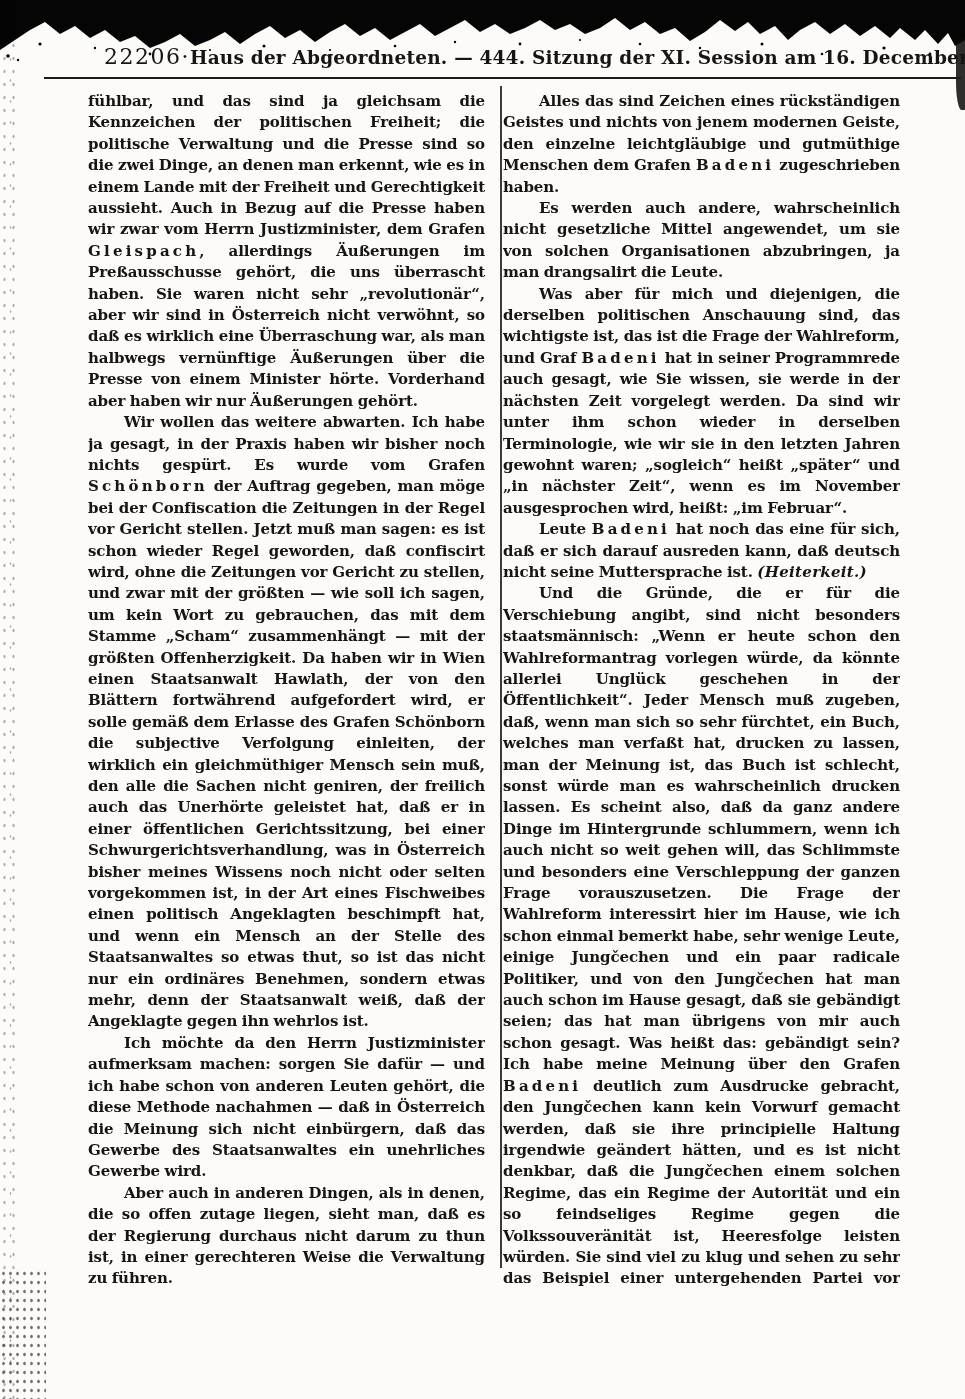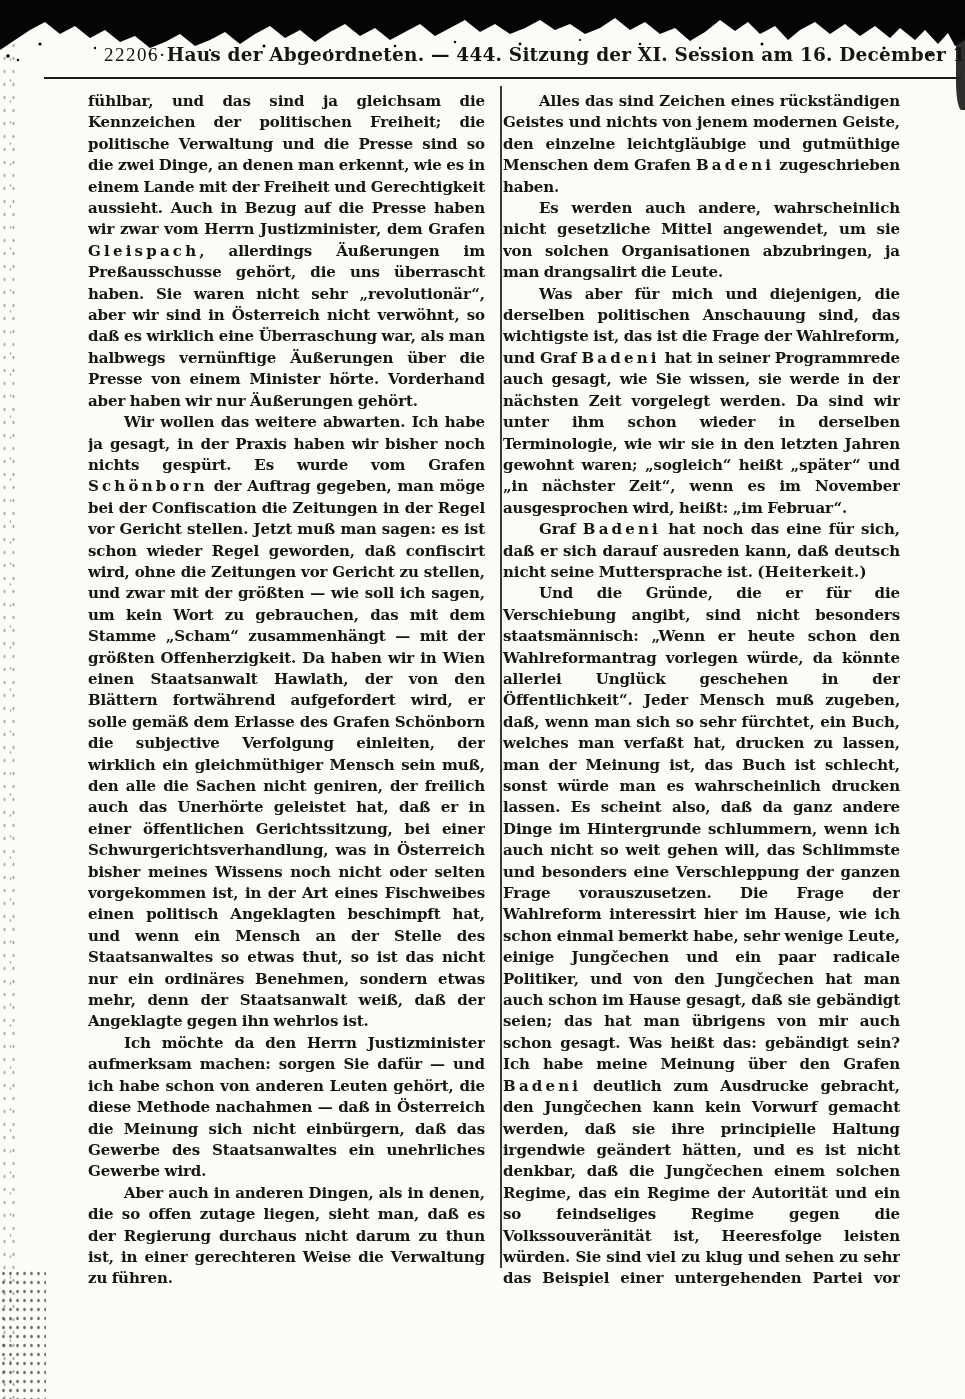--- a/index.html
+++ b/index.html
@@ -33,21 +33,21 @@
     position:absolute;right:0;top:38px;width:9px;height:72px;
     background:#090909;border-radius:0 0 0 60% / 0 0 0 40%;
     opacity:.85;pointer-events:none;
   }
   
   .header{
     position:absolute;top:44px;left:104px;right:48px;
     display:flex;align-items:baseline;
   }
   .page-number{
-    font-size:19px;font-weight:normal;letter-spacing:1.5px;white-space:nowrap;font-family:Liberation Serif, serif;
+    font-size:22px;font-weight:normal;letter-spacing:1.5px;white-space:nowrap;
   }
   .header-title{
     flex:1;text-align:center;font-weight:bold;font-size:18.5px;
     letter-spacing:0.2px;white-space:nowrap;
   }
   .header-rule{
     position:absolute;top:77px;left:44px;right:4px;height:0;
     border-top:2px solid #1b1b1b;
   }
   
@@ -57,21 +57,21 @@
   }
   .col{
     width:397px;height:100%;overflow:hidden;
     font-size:15px;line-height:21.4px;font-weight:bold;
     letter-spacing:-0.1px;word-spacing:-0.6px;
     text-align:justify;
     hyphens:auto;-webkit-hyphens:auto;
   }
   .col p{margin:0;padding:0;}
   .col p.indent{text-indent:36px;}
-  .seg-italic{letter-spacing:0.3px;}
+  .seg-italic{font-style:italic;letter-spacing:0.3px;}
   .seg-spaced{letter-spacing:3.2px;}
   .column-divider{
     position:absolute;left:500px;top:86px;width:1.5px;height:1182px;
     background:#3c3a38;
   }
 </style>
 </head>
 <body>
 
 <div class="page">
@@ -114,19 +114,19 @@
     <div class="col">
         <p><span>fühlbar, und das sind ja gleichsam die Kennzeichen der politischen Freiheit; die politische Verwaltung und die Presse sind so die zwei Dinge, an denen man erkennt, wie es in einem Lande mit der Freiheit und Gerechtigkeit aussieht. Auch in Bezug auf die Presse haben wir zwar vom Herrn Justizminister, dem Grafen </span><span class="seg-spaced">Gleispach</span><span>, allerdings Äußerungen im Preßausschusse gehört, die uns überrascht haben. Sie waren nicht sehr „revolutionär“, aber wir sind in Österreich nicht verwöhnt, so daß es wirklich eine Überraschung war, als man halbwegs vernünftige Äußerungen über die Presse von einem Minister hörte. Vorderhand aber haben wir nur Äußerungen gehört.</span></p>
         <p class="indent"><span>Wir wollen das weitere abwarten. Ich habe ja gesagt, in der Praxis haben wir bisher noch nichts gespürt. Es wurde vom Grafen </span><span class="seg-spaced">Schönborn</span><span> der Auftrag gegeben, man möge bei der Confiscation die Zeitungen in der Regel vor Gericht stellen. Jetzt muß man sagen: es ist schon wieder Regel geworden, daß confiscirt wird, ohne die Zeitungen vor Gericht zu stellen, und zwar mit der größten — wie soll ich sagen, um kein Wort zu gebrauchen, das mit dem Stamme „Scham“ zusammenhängt — mit der größten Offenherzigkeit. Da haben wir in Wien einen Staatsanwalt Hawlath, der von den Blättern fortwährend aufgefordert wird, er solle gemäß dem Erlasse des Grafen Schönborn die subjective Verfolgung einleiten, der wirklich ein gleichmüthiger Mensch sein muß, den alle die Sachen nicht geniren, der freilich auch das Unerhörte geleistet hat, daß er in einer öffentlichen Gerichtssitzung, bei einer Schwurgerichtsverhandlung, was in Österreich bisher meines Wissens noch nicht oder selten vorgekommen ist, in der Art eines Fischweibes einen politisch Angeklagten beschimpft hat, und wenn ein Mensch an der Stelle des Staatsanwaltes so etwas thut, so ist das nicht nur ein ordinäres Benehmen, sondern etwas mehr, denn der Staatsanwalt weiß, daß der Angeklagte gegen ihn wehrlos ist.</span></p>
         <p class="indent"><span>Ich möchte da den Herrn Justizminister aufmerksam machen: sorgen Sie dafür — und ich habe schon von anderen Leuten gehört, die diese Methode nachahmen — daß in Österreich die Meinung sich nicht einbürgern, daß das Gewerbe des Staatsanwaltes ein unehrliches Gewerbe wird.</span></p>
         <p class="indent"><span>Aber auch in anderen Dingen, als in denen, die so offen zutage liegen, sieht man, daß es der Regierung durchaus nicht darum zu thun ist, in einer gerechteren Weise die Verwaltung zu führen.</span></p>
       </div>
     <div class="col">
         <p class="indent"><span>Alles das sind Zeichen eines rückständigen Geistes und nichts von jenem modernen Geiste, den einzelne leichtgläubige und gutmüthige Menschen dem Grafen </span><span class="seg-spaced">Badeni</span><span> zugeschrieben haben.</span></p>
         <p class="indent"><span>Es werden auch andere, wahrscheinlich nicht gesetzliche Mittel angewendet, um sie von solchen Organisationen abzubringen, ja man drangsalirt die Leute.</span></p>
         <p class="indent"><span>Was aber für mich und diejenigen, die derselben politischen Anschauung sind, das wichtigste ist, das ist die Frage der Wahlreform, und Graf </span><span class="seg-spaced">Badeni</span><span> hat in seiner Programmrede auch gesagt, wie Sie wissen, sie werde in der nächsten Zeit vorgelegt werden. Da sind wir unter ihm schon wieder in derselben Terminologie, wie wir sie in den letzten Jahren gewohnt waren; „sogleich“ heißt „später“ und „in nächster Zeit“, wenn es im November ausgesprochen wird, heißt: „im Februar“.</span></p>
-        <p class="indent"><span>Graf </span><span class="seg-spaced">Badeni</span><span> hat noch das eine für sich, daß er sich darauf ausreden kann, daß deutsch nicht seine Muttersprache ist. </span><span class="seg-italic">(Heiterkeit.)</span></p>
+        <p class="indent"><span>Leute </span><span class="seg-spaced">Badeni</span><span> hat noch das eine für sich, daß er sich darauf ausreden kann, daß deutsch nicht seine Muttersprache ist. </span><span class="seg-italic">(Heiterkeit.)</span></p>
         <p class="indent"><span>Und die Gründe, die er für die Verschiebung angibt, sind nicht besonders staatsmännisch: „Wenn er heute schon den Wahlreformantrag vorlegen würde, da könnte allerlei Unglück geschehen in der Öffentlichkeit“. Jeder Mensch muß zugeben, daß, wenn man sich so sehr fürchtet, ein Buch, welches man verfaßt hat, drucken zu lassen, man der Meinung ist, das Buch ist schlecht, sonst würde man es wahrscheinlich drucken lassen. Es scheint also, daß da ganz andere Dinge im Hintergrunde schlummern, wenn ich auch nicht so weit gehen will, das Schlimmste und besonders eine Verschleppung der ganzen Frage vorauszusetzen. Die Frage der Wahlreform interessirt hier im Hause, wie ich schon einmal bemerkt habe, sehr wenige Leute, einige Jungčechen und ein paar radicale Politiker, und von den Jungčechen hat man auch schon im Hause gesagt, daß sie gebändigt seien; das hat man übrigens von mir auch schon gesagt. Was heißt das: gebändigt sein? Ich habe meine Meinung über den Grafen </span><span class="seg-spaced">Badeni</span><span> deutlich zum Ausdrucke gebracht, den Jungčechen kann kein Vorwurf gemacht werden, daß sie ihre principielle Haltung irgendwie geändert hätten, und es ist nicht denkbar, daß die Jungčechen einem solchen Regime, das ein Regime der Autorität und ein so feindseliges Regime gegen die Volkssouveränität ist, Heeresfolge leisten würden. Sie sind viel zu klug und sehen zu sehr das Beispiel einer untergehenden Partei vor sich, um denselben Fehler zu begehen, der schon so oft gemacht worden ist, die Principien der eigenen Partei zu verleugnen, um zu einer kurzen Herrschaft zu kommen.</span></p>
       </div>
   </div>
   <div class="column-divider"></div>
 
 </div>
 
 </body></html>

